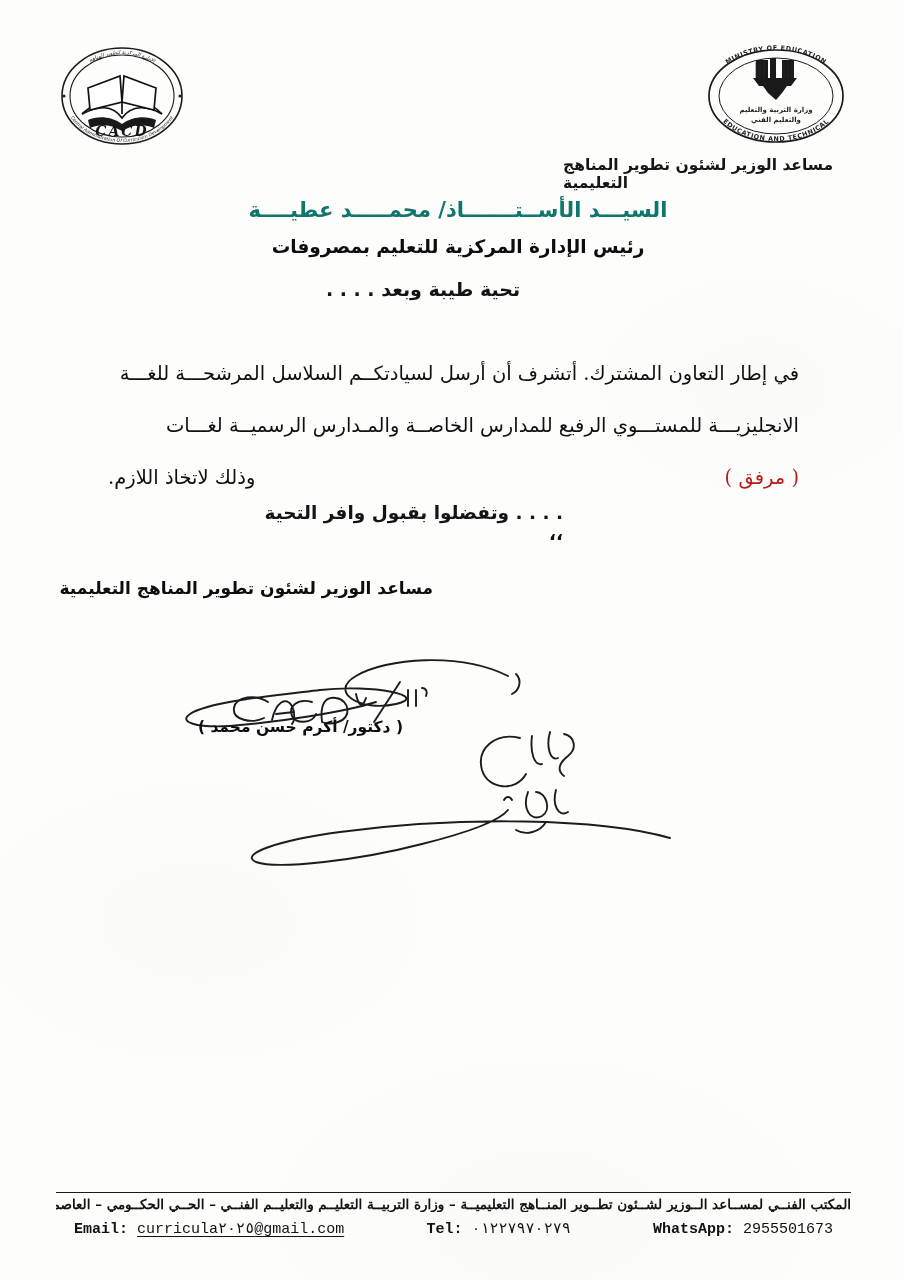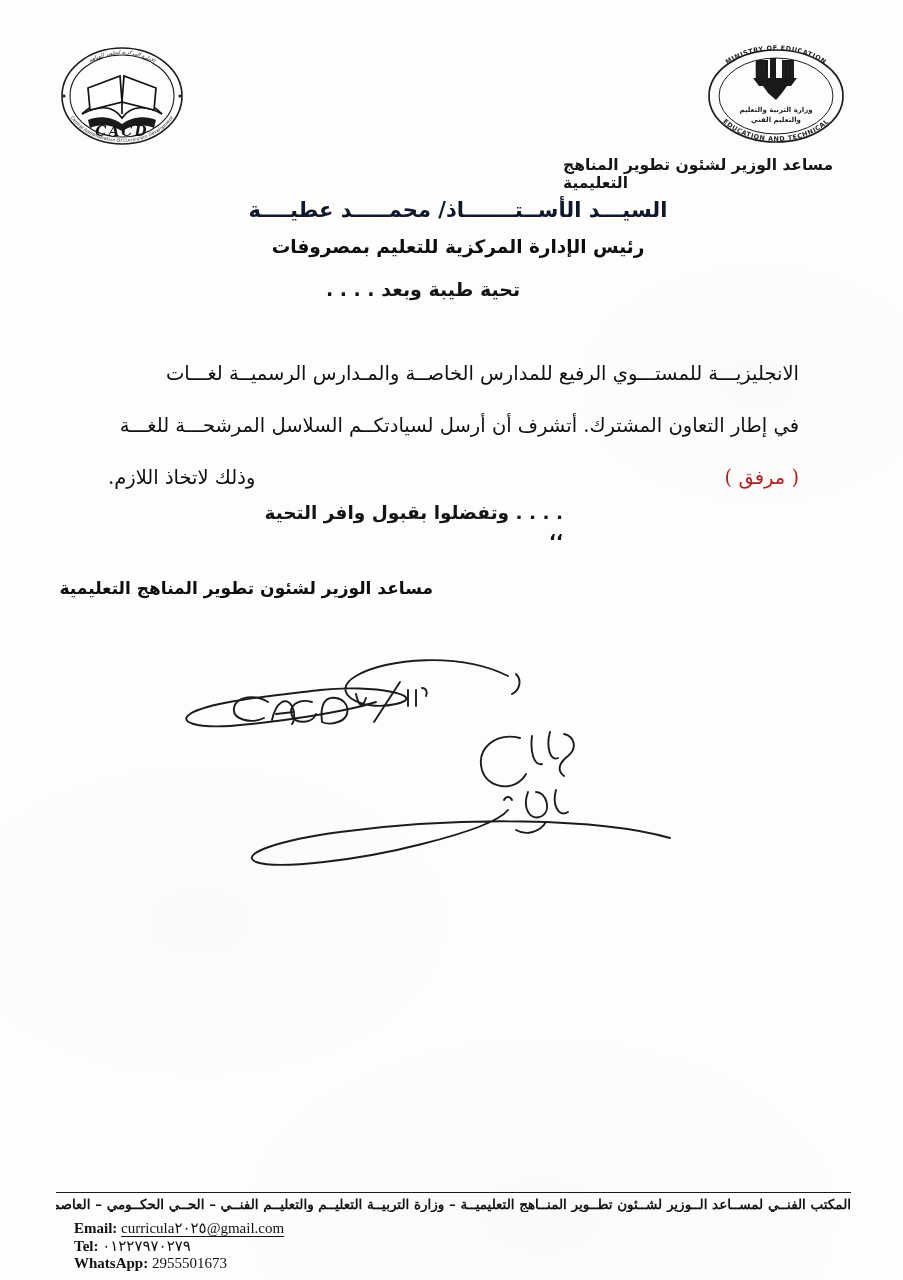--- a/index.html
+++ b/index.html
@@ -67,21 +67,21 @@
     position: absolute;
     top: 198px;
     right: 230px;
     width: 430px;
     text-align: center;
     direction: rtl;
   }
   .addressee .line1 {
     font-size: 21px;
     font-weight: 800;
-    color: #0f172a;
+    color: #0f766e;
     letter-spacing: 0.4px;
     margin-bottom: 14px;
     white-space: nowrap;
   }
   .addressee .line2 {
     font-size: 18.5px;
     font-weight: 800;
     color: #0d0d0d;
     letter-spacing: 0.2px;
     white-space: nowrap;
@@ -212,26 +212,25 @@
     font-weight: 700;
     color: #131313;
     text-align: center;
     letter-spacing: 0.3px;
     white-space: nowrap;
     overflow: hidden;
   }
   .footer-contacts {
     direction: ltr;
     display: flex;
-    flex-direction: column;
     justify-content: space-between;
     align-items: baseline;
     margin-top: 7px;
     padding: 0 18px;
-    font-family: Liberation Serif, serif;
+    font-family: Liberation Mono, monospace;
     font-size: 15px;
     color: #121212;
   }
   .contact-item { white-space: nowrap; }
   .contact-item .label { font-weight: 700; }
   .contact-item .value-underline {
     text-decoration: underline;
     text-underline-offset: 3px;
   }
 </style>
@@ -309,22 +308,22 @@
 
   <div class="addressee">
     <div class="line1">السيـــد الأســتـــــــاذ/ محمـــــد عطيــــة</div>
     <div class="line2">رئيس الإدارة المركزية للتعليم بمصروفات</div>
   </div>
 
   <div class="greeting">تحية طيبة وبعد . . . .</div>
 
   <div class="body-block">
     <p>
+      <span class="body-line l1">في إطار التعاون المشترك. أتشرف أن أرسل لسيادتكــم السلاسل المرشحـــة للغـــة</span>
       <span class="body-line l2">الانجليزيـــة للمستـــوي  الرفيع للمدارس الخاصــة والمـدارس الرسميــة لغـــات</span>
-      <span class="body-line l1">في إطار التعاون المشترك. أتشرف أن أرسل لسيادتكــم السلاسل المرشحـــة للغـــة</span>
       <span class="body-line l3">
         <span class="attachment-note">( مرفق )</span>
         <span>وذلك لاتخاذ اللازم.</span>
       </span>
     </p>
   </div>
 
   <div class="closing">. . . . وتفضلوا بقبول وافر التحية ،،</div>
 
   <div class="sign-block">
@@ -354,20 +353,21 @@
         <path d="M 352 160 C 350 156, 346 156, 344 160"></path>
         <path d="M 368 152 C 362 168, 370 182, 382 176 C 392 170, 386 152, 376 152"></path>
         <path d="M 396 150 C 392 164, 398 178, 408 172"></path>
         <path d="M 356 190 C 366 196, 380 192, 386 182"></path>
 
         <path d="M 510 198 C 440 178, 300 176, 180 192 C 120 200, 78 214, 96 222 C 118 230, 200 220, 262 204 C 310 192, 340 180, 348 170"></path>
       </g>
     </svg>
   </div>
 
+  <div class="signer-name">( دكتور/ أكرم حسن محمد )</div>
 
   <div class="footer-rule"></div>
   <div class="footer">
     <div class="footer-address">المكتب الفنــي لمســاعد الــوزير لشــئون تطــوير المنــاهج التعليميــة  –  وزارة التربيــة التعليــم والتعليــم الفنــي – الحــي الحكــومي – العاصمــة الإداريــة الجديــدة</div>
     <div class="footer-contacts">
       <div class="contact-item">
         <span class="label">Email:</span>
         <span class="value-underline">curricula٢٠٢٥@gmail.com</span>
       </div>
       <div class="contact-item">

